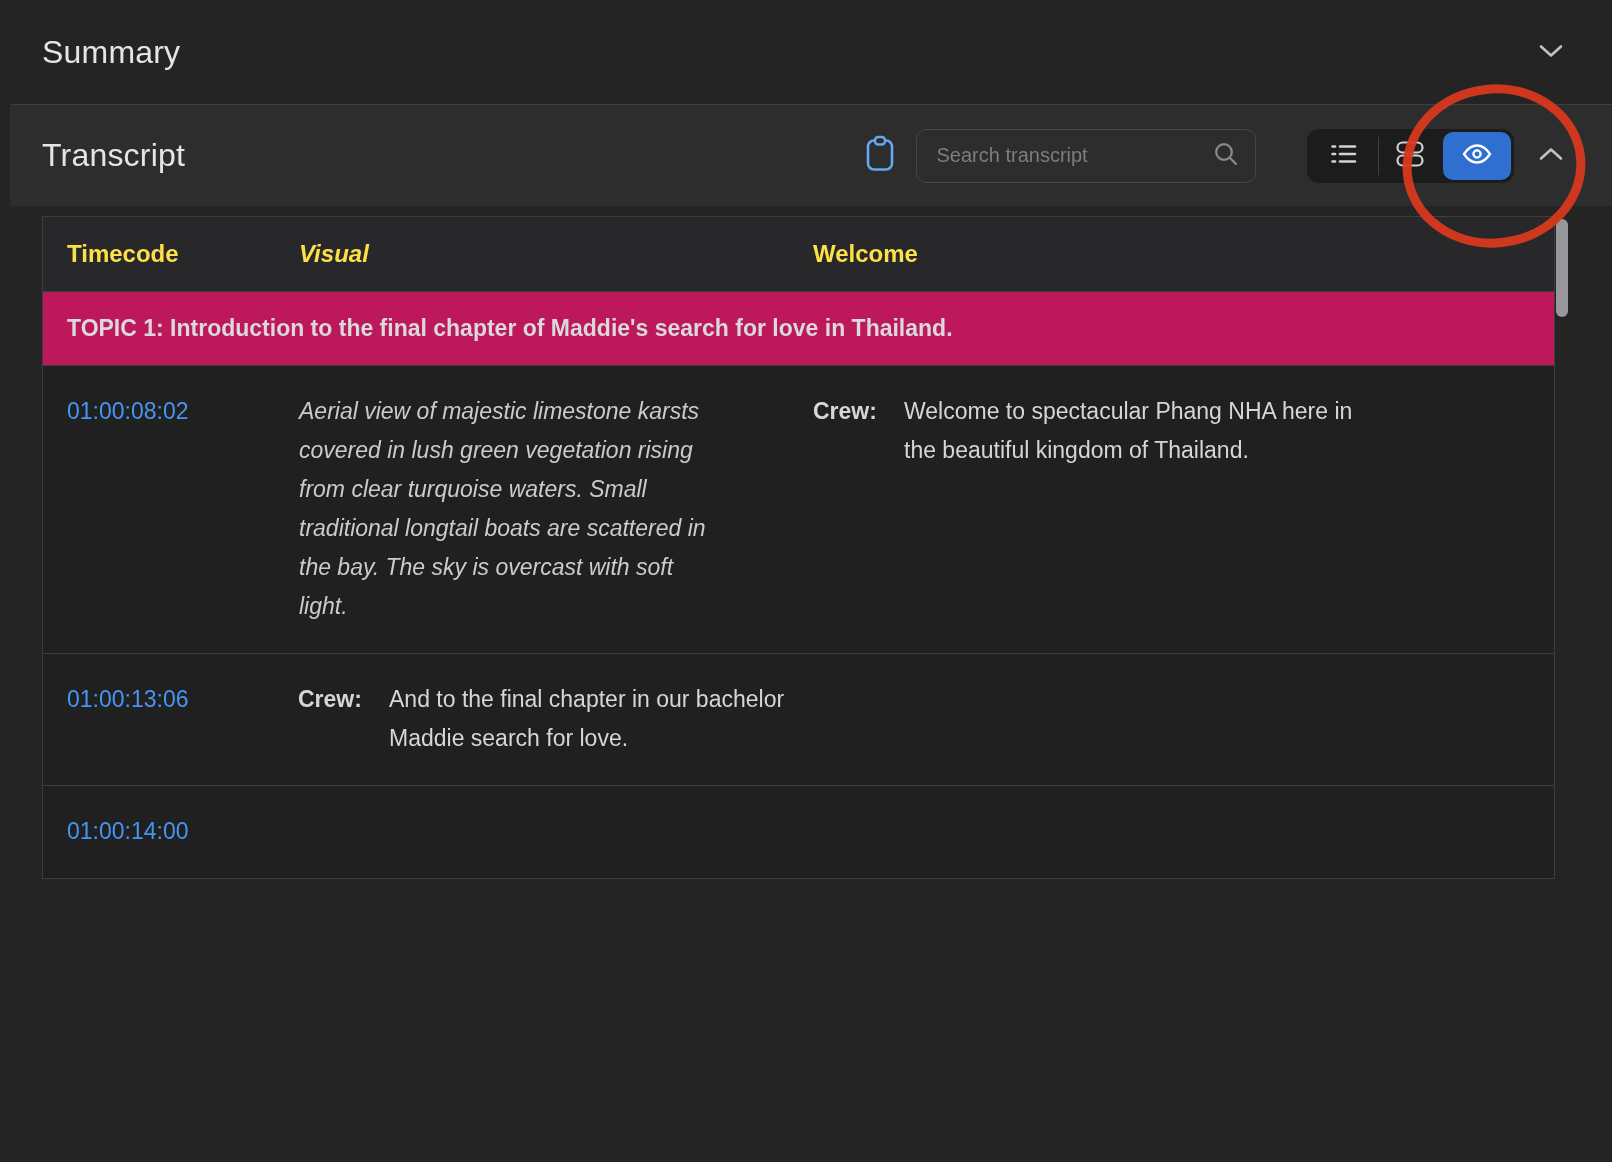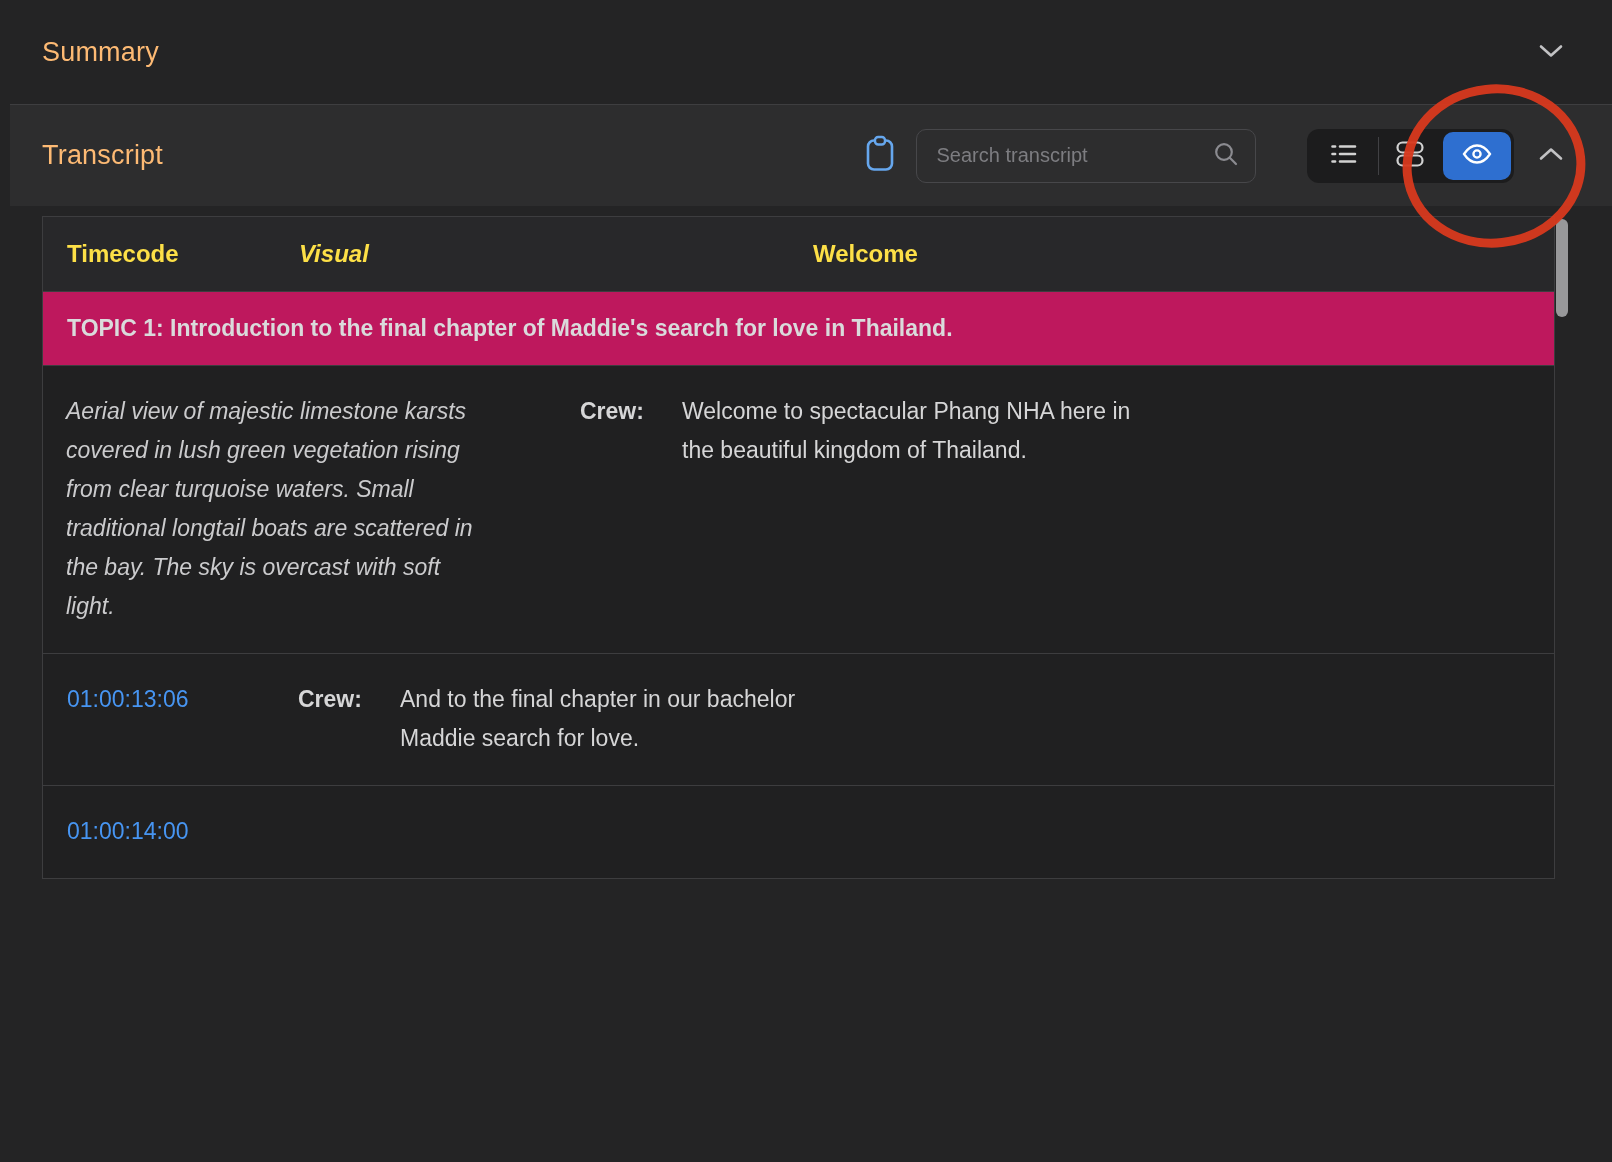--- a/index.html
+++ b/index.html
@@ -8,21 +8,21 @@
     position:relative; width:1612px; height:1162px; overflow:hidden;
     background:#242425; color:#d6d6d7;
     font-family:"Liberation Sans","DejaVu Sans",sans-serif;
   }
 
   
   .summary-bar{
     height:104px; display:flex; align-items:center;
     padding:0 49px 0 42px; justify-content:space-between;
   }
-  .section-title{ font-size:27px; color:#fdba74; letter-spacing:.2px; }
+  .section-title{ font-size:32px; color:#e5e5e5; letter-spacing:.2px; }
 
   
   .transcript-bar{
     margin-left:10px; height:102px; background:#2d2d2e;
     border-top:1px solid #3e3e40;
     display:flex; align-items:center;
     padding:0 49px 0 32px;
     justify-content:flex-end;
   }
   .controls{ margin-left:auto; display:flex; align-items:center; }
@@ -68,21 +68,21 @@
     padding-left:24px; font-size:23px; font-weight:bold; color:#dadadb;
     border-bottom:1px solid #3d3d3f;
   }
   .c1{ width:233px; padding-left:24px; flex:none; }
   .c2{ width:515px; padding-left:23px; flex:none; }
   .c3{ flex:1; padding-left:22px; }
   .data-row{ padding:26px 0 27px; font-size:23px; line-height:39px; background:#202021; }
   .data-row:last-child{ border-bottom:none; }
   .tc-link{ color:#4795f2; text-decoration:none; cursor:pointer; }
   .visual-text{ font-style:italic; color:#cbcbcd; max-width:425px; }
-  .dialogue-cell{ display:flex; gap:30px; }
+  .dialogue-cell{ display:flex; gap:19px; }
   .speaker{ font-weight:bold; color:#d6d6d7; width:72px; flex:none; }
   .dialogue-text{ color:#d6d6d7; max-width:470px; }
 
   
   .scroll-thumb{
     position:absolute; left:1556px; top:219px; width:12px; height:98px;
     border-radius:6px; background:#98989a;
   }
   .annotation-layer{ position:absolute; left:0; top:0; pointer-events:none; }
 </style>
@@ -168,20 +168,23 @@
 
     <div class="trow thead">
       <div class="c1">Timecode</div>
       <div class="c2 th-visual">Visual</div>
       <div class="c3">Welcome</div>
     </div>
 
     <div class="topic-row">TOPIC 1: Introduction to the final chapter of Maddie's search for love in Thailand.</div>
 
     <div class="trow data-row">
+      <div class="c1">
+        <a class="tc-link">01:00:08:02</a>
+      </div>
       <div class="c2">
         <div class="visual-text">Aerial view of majestic limestone karsts covered in lush green vegetation rising from clear turquoise waters. Small traditional longtail boats are scattered in the bay. The sky is overcast with soft light.</div>
       </div>
       <div class="c3 dialogue-cell">
         <span class="speaker">Crew:</span>
         <div class="dialogue-text">Welcome to spectacular Phang NHA here in the beautiful kingdom of Thailand.</div>
       </div>
     </div>
 
     <div class="trow data-row">

